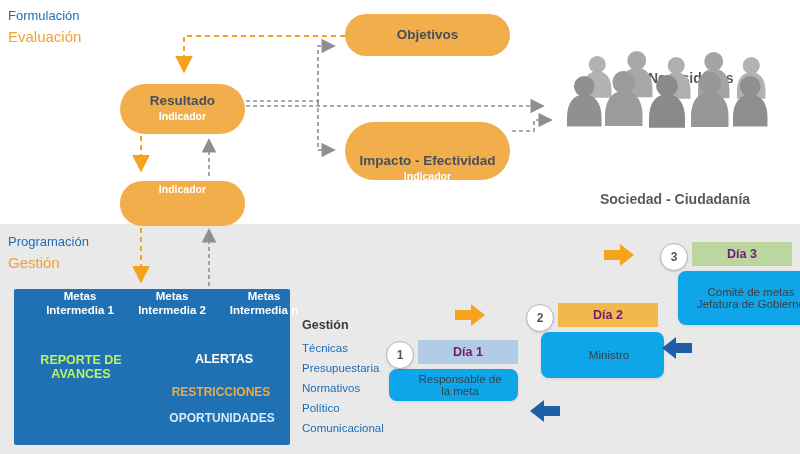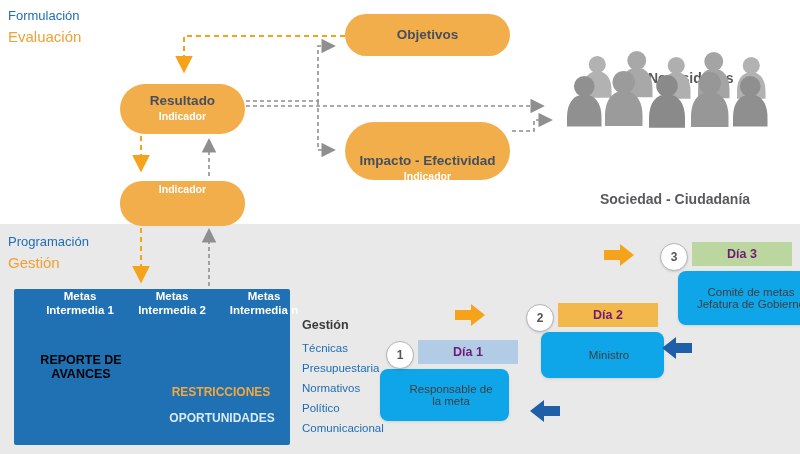--- a/index.html
+++ b/index.html
@@ -123,36 +123,37 @@
 <div class="abs sec-blue z3" style="left:8px;top:234px;">Programación</div>
 <div class="abs sec-orange z3" style="left:8px;top:254px;">Gestión</div>
 
 <div class="abs metasbox">
   <div class="metashead prl" style="left:0px;">Metas
 Intermedia 1</div>
   <div class="metashead prl" style="left:92px;">Metas
 Intermedia 2</div>
   <div class="metashead prl" style="left:184px;">Metas
 Intermedia n</div>
-  <div class="metatxt prl" style="left:12px;top:64px;width:110px;color:#000000;font-size:12.5px;">REPORTE DE
+  <div class="metatxt prl" style="left:12px;top:64px;width:110px;color:#bef264;font-size:12.5px;">REPORTE DE
 AVANCES</div>
+  <div class="metatxt" style="left:150px;top:63px;width:120px;color:#FFFFFF;font-size:12.5px;">ALERTAS</div>
   <div class="metatxt" style="left:138px;top:122px;width:140px;color:#D9EAF9;font-size:12px;">OPORTUNIDADES</div>
   <div class="metatxt" style="left:142px;top:96px;width:130px;color:#F3A93F;font-size:12px;">RESTRICCIONES</div>
 </div>
 
 <div class="abs accion-label z3" style="left:302px;top:318px;">Gestión</div>
 <div class="abs accion-item z3" style="left:302px;top:342px;">Técnicas</div>
 <div class="abs accion-item z3" style="left:302px;top:362px;">Presupuestaria</div>
 <div class="abs accion-item z3" style="left:302px;top:382px;">Normativos</div>
 <div class="abs accion-item z3" style="left:302px;top:402px;">Político</div>
 <div class="abs accion-item z3" style="left:302px;top:422px;">Comunicacional</div>
 
 <div class="abs stagecircle" style="left:386px;top:341px;">1</div>
 <div class="abs diabar dia1" style="left:418px;top:340px;">Día 1</div>
-<div class="abs stagebox prl" style="left:380px;top:369px;width:116px;height:52px;text-align:center;">Responsable de
+<div class="abs stagebox prl" style="left:389px;top:369px;width:116px;height:32px;text-align:center;">Responsable de
 la meta</div>
 
 <div class="abs stagecircle" style="left:526px;top:304px;">2</div>
 <div class="abs diabar dia2" style="left:558px;top:303px;">Día 2</div>
 <div class="abs stagebox prl" style="left:541px;top:332px;width:110px;height:46px;">Ministro</div>
 
 <div class="abs stagecircle" style="left:660px;top:243px;">3</div>
 <div class="abs diabar dia3" style="left:692px;top:242px;">Día 3</div>
 <div class="abs stagebox prl" style="left:678px;top:271px;width:120px;height:54px;">Comité de metas
 Jefatura de Gobierno</div>

